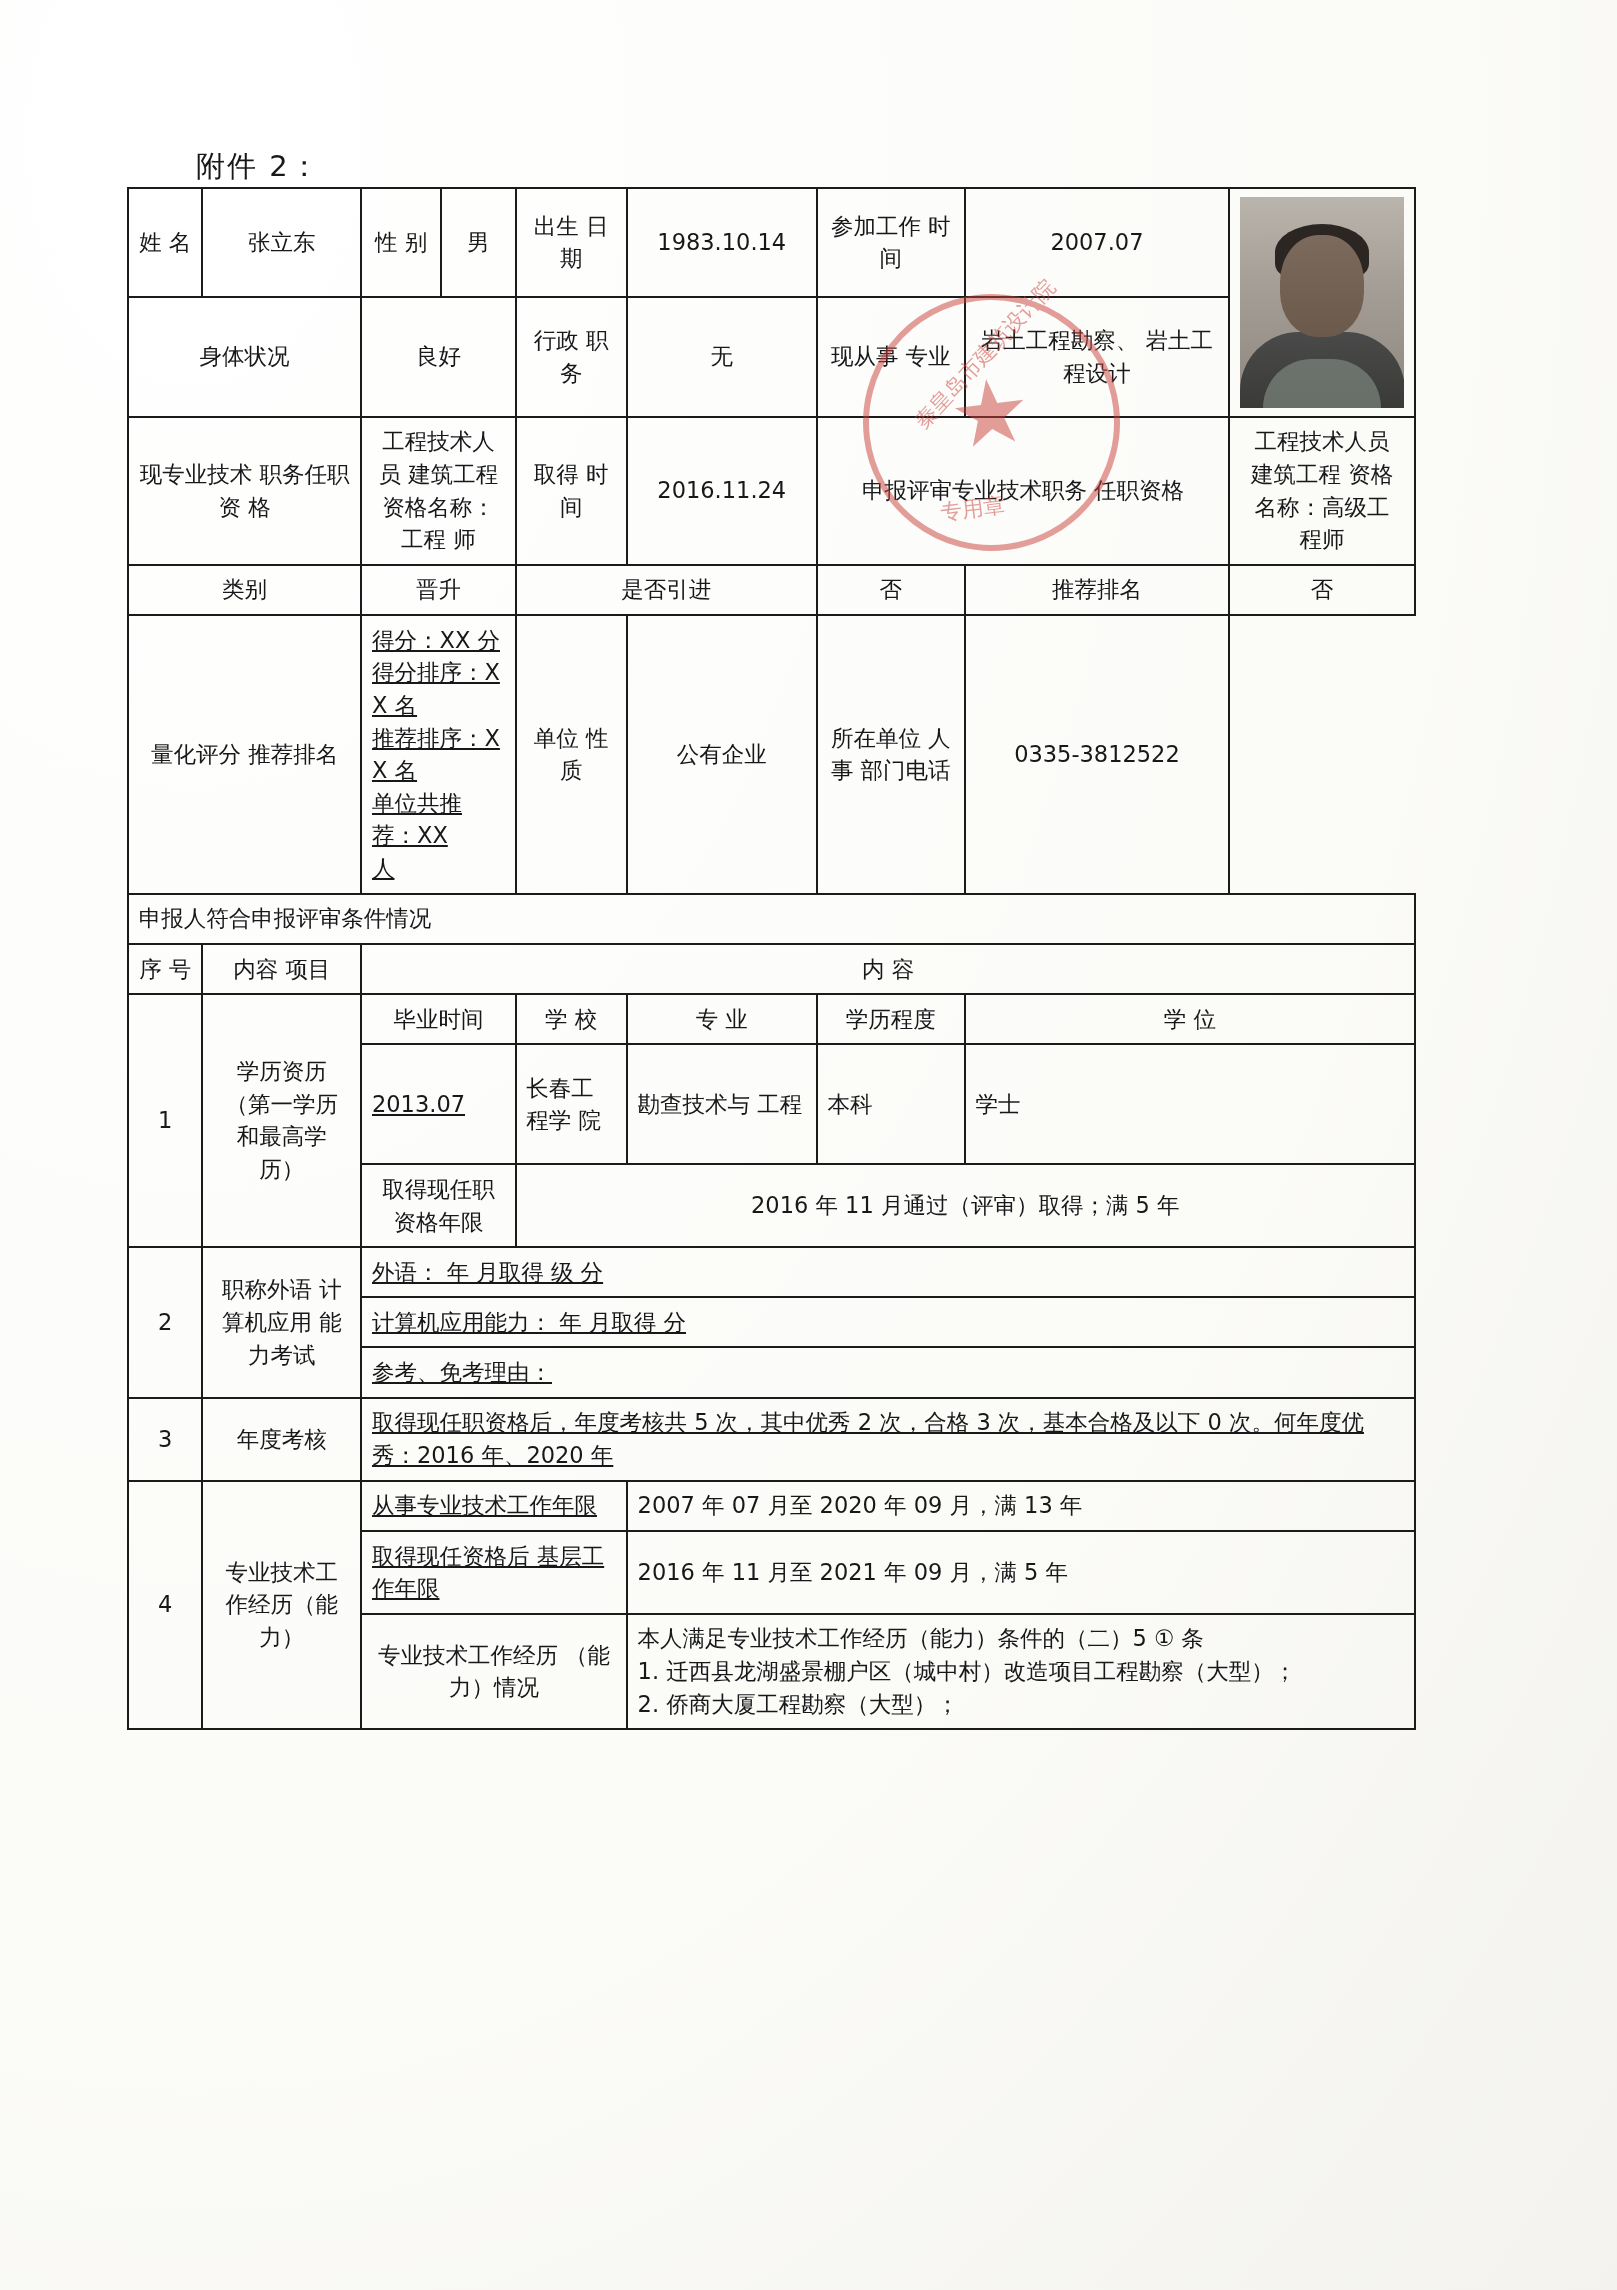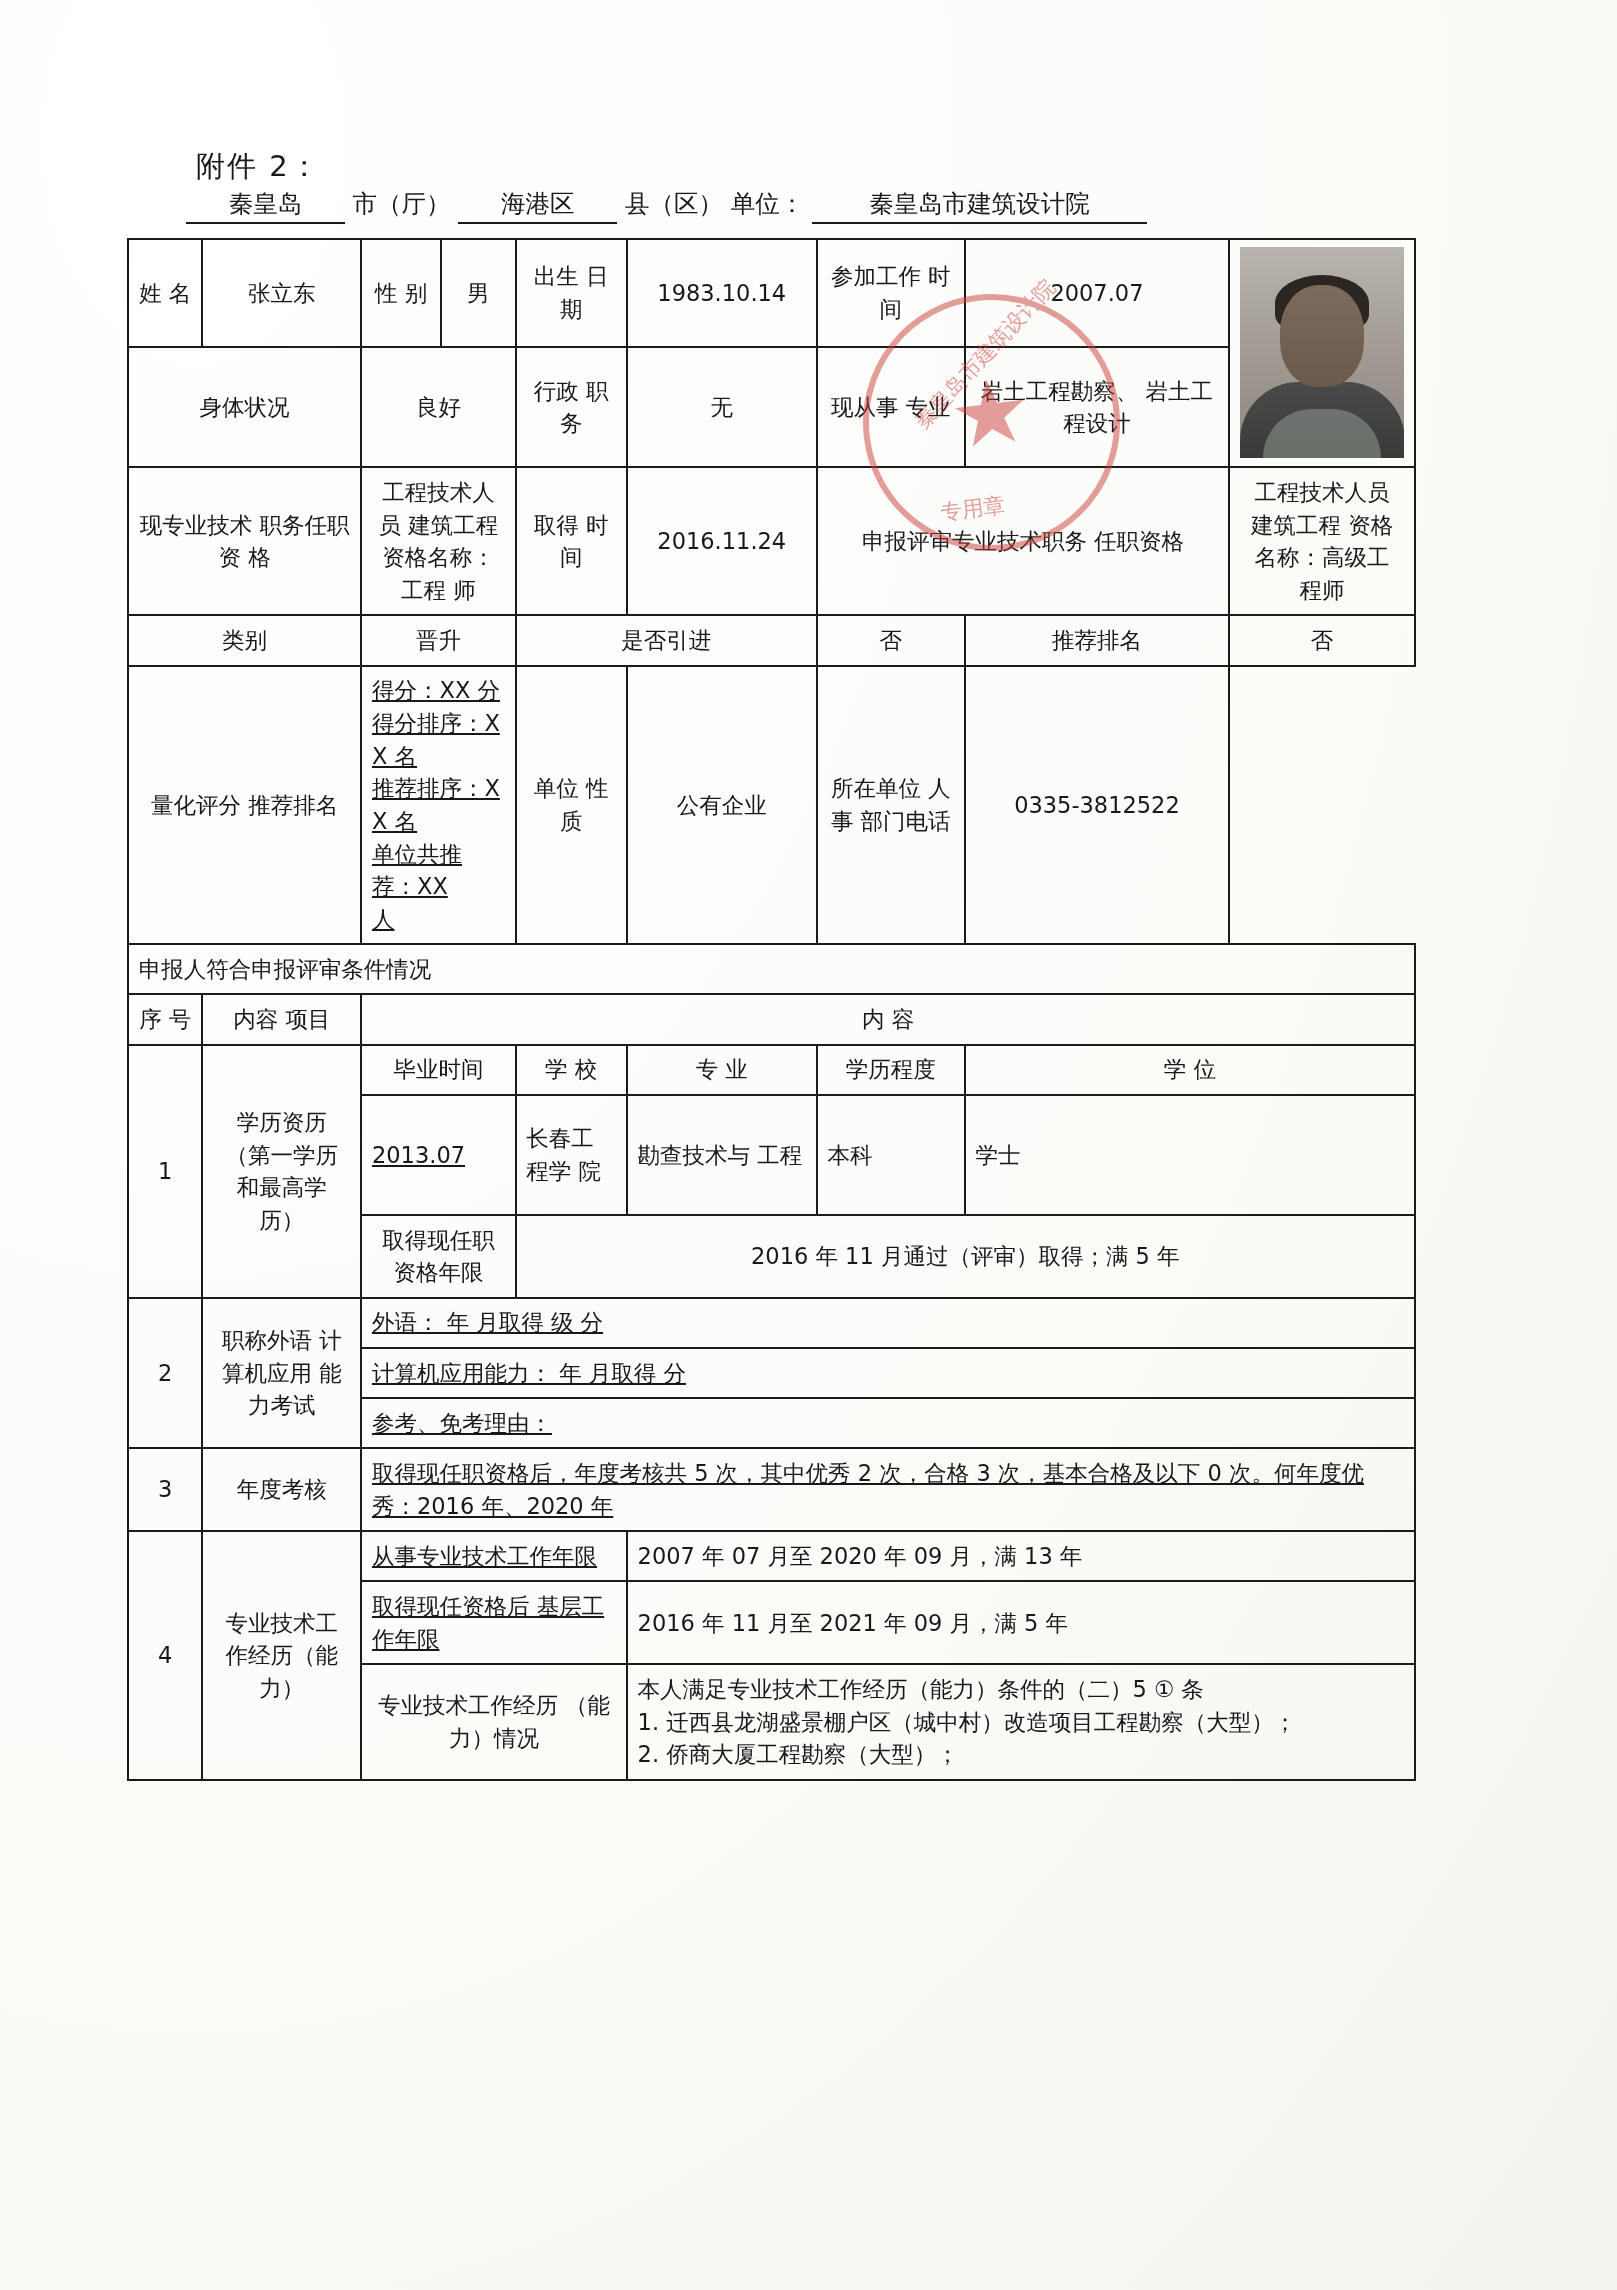--- a/index.html
+++ b/index.html
@@ -54,21 +54,20 @@
     display: inline-block;
     border-bottom: 2px solid #1a1a1a;
     text-align: center;
     padding: 0 5.9px 2px 5.9px;
   }
   table.main {
     border-collapse: collapse;
     width: 1289px;
     margin-left: 0px;
     table-layout: fixed;
-    margin-top: 8px;
   }
   table.main td {
     border: 2px solid #1b1b1b;
     font-size: 22.5px;
     padding: 7.8px 9.8px;
     vertical-align: middle;
     line-height: 1.45;
     word-break: break-all;
   }
   .c { text-align: center; }
@@ -182,28 +181,20 @@
 <body>
 
 <div class="page">
   <div class="sheet"></div>
 
   <div class="content">
 
     <div class="attach-label">附件 2：</div>
 
 
-    <div class="org-line">
-      <span class="u" style="width:147px">秦皇岛</span>
-      <span>市（厅）</span>
-      <span class="u" style="width:147px">海港区</span>
-      <span>县（区）</span>
-      <span>单位：</span>
-      <span class="u" style="width:323px">秦皇岛市建筑设计院</span>
-    </div>
 
     <table class="main">
       <colgroup>
         <col style="width:69px">
         <col style="width:147px">
         <col style="width:74px">
         <col style="width:69px">
         <col style="width:103px">
         <col style="width:176px">
         <col style="width:137px">

